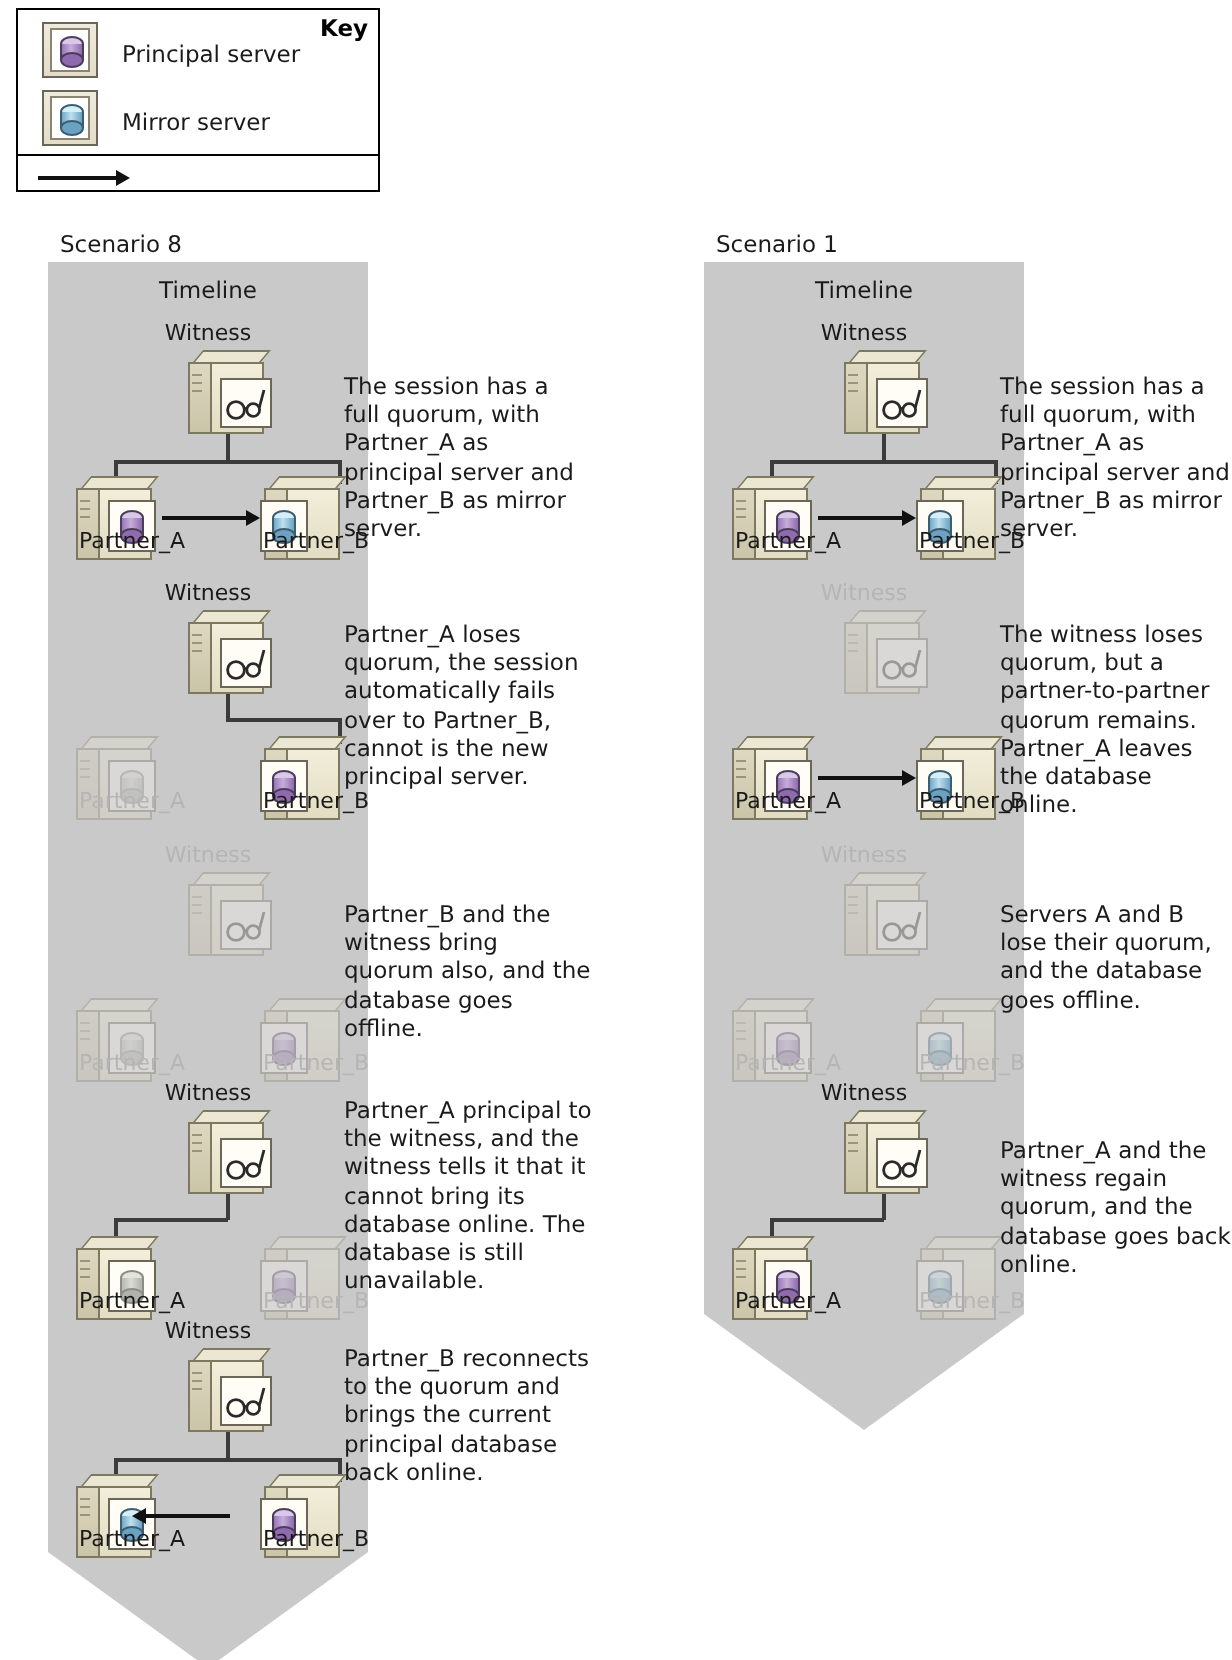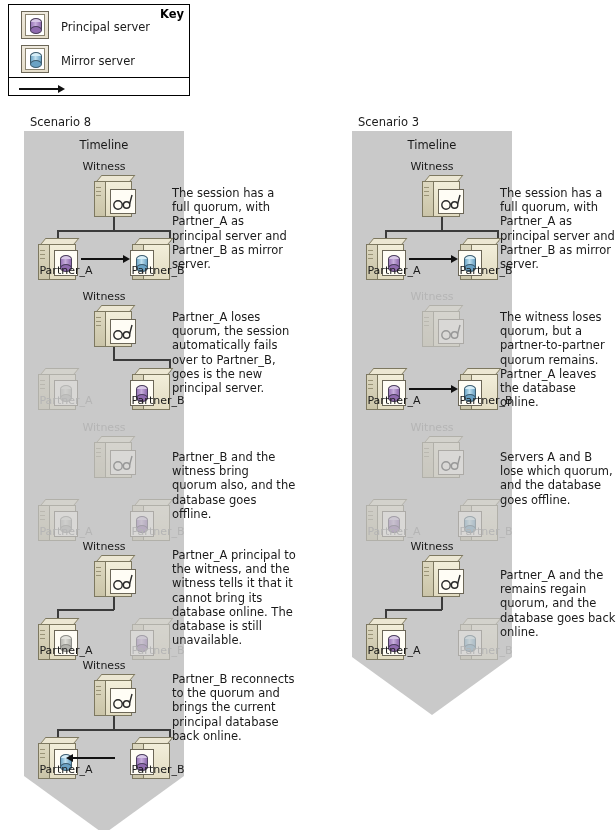--- a/index.html
+++ b/index.html
@@ -254,21 +254,21 @@
       <div class="cyl purple" style="left:5px;top:4px;width:12px;height:17px;">
         <div class="top"></div>
           <div class="body"></div>
           <div class="bot"></div>
       </div>
     </div>
   </div>
   <div class="node-label faded-label" style="left:-4px;top:104px;width:92px;">Partner_A</div>
   <div class="node-label" style="left:88px;top:104px;width:92px;">Partner_B</div>
 </div>
-<div class="desc" style="left:172px;top:310px;width:120px;">Partner_A loses quorum, the session automatically fails over to Partner_B, goes is the new principal server.</div>
+<div class="desc" style="left:172px;top:310px;width:120px;">Partner_A loses quorum, the session automatically fails over to Partner_B, cannot is the new principal server.</div>
 
 <div class="abs" style="left:24px;top:421px;width:160px;height:110px;">
   <div class="witness-label faded-label" style="left:0;top:0;">Witness</div>
   <div class="srv faded" style="left:70px;top:15px;">
     <div class="topface"></div>
       <div class="side"></div>
     <div class="vent" style="top:12px;"></div>
       <div class="vent" style="top:16px;"></div>
       <div class="vent" style="top:20px;"></div>
     <div class="front"></div>
@@ -427,21 +427,21 @@
     </div>
   </div>
   <div class="flow" style="left:48px;top:98px;width:43px;"></div>
   <div class="flow-head left" style="left:42px;top:95px;"></div>
 
   <div class="node-label" style="left:-4px;top:104px;width:92px;">Partner_A</div>
   <div class="node-label" style="left:88px;top:104px;width:92px;">Partner_B</div>
 </div>
 <div class="desc" style="left:172px;top:672px;width:125px;">Partner_B reconnects to the quorum and brings the current principal database back online.</div>
 
-<div class="scenario-label" style="left:358px;top:115px;">Scenario 3</div>
+<div class="scenario-label" style="left:358px;top:115px;">Scenario 1</div>
 <div class="timeline-col" style="left:352px;top:131px;height:526px;"></div>
 <div class="timeline-arrow" style="left:352px;top:657px;"></div>
 <div class="timeline-title" style="left:352px;top:138px;">Timeline</div>
 
 <div class="abs" style="left:352px;top:160px;width:160px;height:110px;">
   <div class="witness-label" style="left:0;top:0;">Witness</div>
   <div class="srv" style="left:70px;top:15px;">
     <div class="topface"></div>
       <div class="side"></div>
     <div class="vent" style="top:12px;"></div>
@@ -600,21 +600,21 @@
       <div class="cyl blue" style="left:5px;top:4px;width:12px;height:17px;">
         <div class="top"></div>
           <div class="body"></div>
           <div class="bot"></div>
       </div>
     </div>
   </div>
   <div class="node-label faded-label" style="left:-4px;top:104px;width:92px;">Partner_A</div>
   <div class="node-label faded-label" style="left:88px;top:104px;width:92px;">Partner_B</div>
 </div>
-<div class="desc" style="left:500px;top:450px;width:116px;">Servers A and B lose which quorum, and the database goes offline.</div>
+<div class="desc" style="left:500px;top:450px;width:116px;">Servers A and B lose their quorum, and the database goes offline.</div>
 
 <div class="abs" style="left:352px;top:540px;width:160px;height:110px;">
   <div class="witness-label" style="left:0;top:0;">Witness</div>
   <div class="srv" style="left:70px;top:15px;">
     <div class="topface"></div>
       <div class="side"></div>
     <div class="vent" style="top:12px;"></div>
       <div class="vent" style="top:16px;"></div>
       <div class="vent" style="top:20px;"></div>
     <div class="front"></div>
@@ -657,13 +657,13 @@
       <div class="cyl blue" style="left:5px;top:4px;width:12px;height:17px;">
         <div class="top"></div>
           <div class="body"></div>
           <div class="bot"></div>
       </div>
     </div>
   </div>
   <div class="node-label" style="left:-4px;top:104px;width:92px;">Partner_A</div>
   <div class="node-label faded-label" style="left:88px;top:104px;width:92px;">Partner_B</div>
 </div>
-<div class="desc" style="left:500px;top:568px;width:116px;">Partner_A and the remains regain quorum, and the database goes back online.</div>
+<div class="desc" style="left:500px;top:568px;width:116px;">Partner_A and the witness regain quorum, and the database goes back online.</div>
 
 </body></html>

